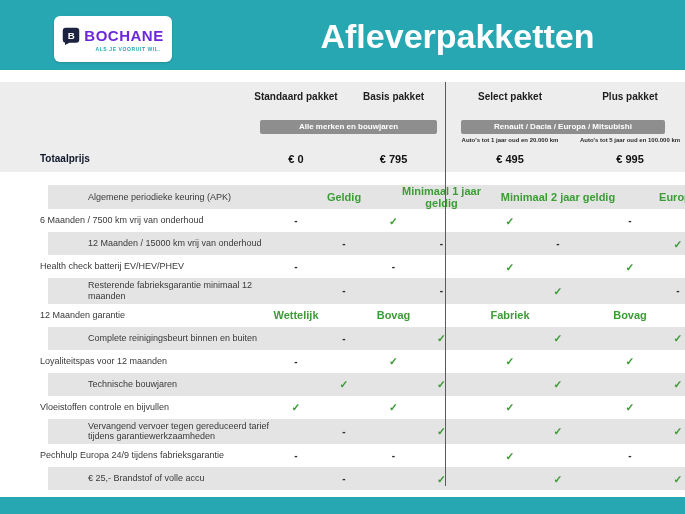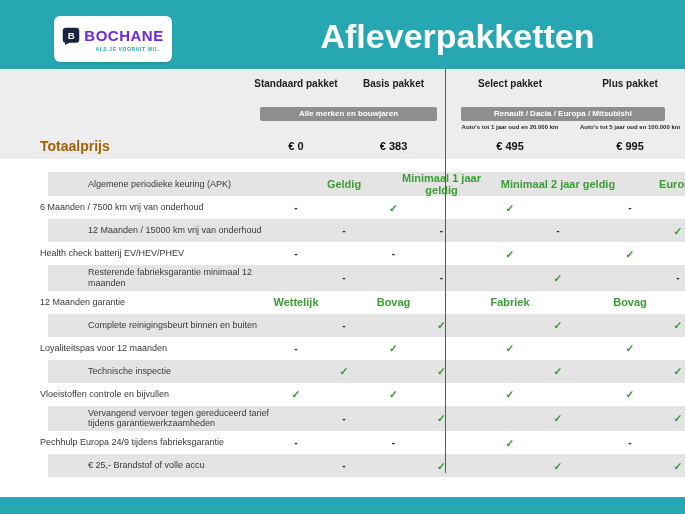--- a/index.html
+++ b/index.html
@@ -19,39 +19,39 @@
     display:flex;flex-direction:column;align-items:center;justify-content:center;
     box-shadow:0 1px 2px rgba(0,0,0,.15);
   }
   .logo-row{display:flex;align-items:center;gap:4px;}
   .logo-text{color:#6d28d9;font-weight:bold;font-size:15px;letter-spacing:.5px;}
   .logo-tagline{color:var(--teal,#27A7B2);font-size:5px;font-weight:bold;letter-spacing:.6px;margin-left:30px;margin-top:1px;}
   .page-title{
     position:absolute;top:17px;left:230px;right:0;margin:0;
     text-align:center;color:#ffffff;font-size:34px;font-weight:bold;
   }
-  .table-area{position:absolute;top:69px;left:0;width:685px;}
+  .table-area{position:absolute;top:82px;left:0;width:685px;}
   .divider-v{position:absolute;left:445px;top:0;width:1px;height:404px;background:#5a5a5a;}
   .grid-row{display:grid;grid-template-columns:250px 92px 103px 130px 110px;align-items:center;}
   .cell{text-align:center;}
   .cell.label{text-align:left;padding:2px 12px 2px 40px;line-height:1.2;}
   .head-band{background:var(--band-gray,#EDEDED);padding-top:4px;}
   .col-headers{height:20px;}
   .colhead{font-size:10px;font-weight:bold;color:#1d1d1d;}
   .badge-row{height:15px;margin-top:13px;}
   .badge{
     background:var(--badge-gray,#8E8E8E);color:#ffffff;font-size:8px;font-weight:bold;
     text-align:center;border-radius:2px;padding:2.5px 0;align-self:center;
   }
   .badge-left{grid-column:2 / 4;margin:0 8px 0 10px;}
   .badge-right{grid-column:4 / 6;margin:0 20px 0 16px;}
   .subnote-row{height:12px;}
   .subnote{font-size:6px;font-weight:bold;color:#2b2b2b;}
   .totaal-row{height:26px;}
-  .totaal-label{font-size:14px;font-weight:bold;color:#a16207;}
+  .totaal-label{font-size:10px;font-weight:bold;color:#0f172a;}
   .price{font-size:11px;font-weight:bold;color:#111111;}
   .head-gap{height:13px;background:#ffffff;}
   .feature-row{min-height:23px;font-size:9px;}
   .feature-row.shade{background:var(--row-shade,#E4E4E4);margin-left:48px;}
   .val{font-weight:bold;}
   .val.check{color:var(--green,#3C9C35);font-size:10.5px;}
   .val.dash{color:#2b2b2b;font-size:10px;}
   .val.text-val{color:var(--green,#3C9C35);font-size:11px;}
   .bottombar{
     position:absolute;bottom:0;left:0;width:685px;height:17px;
@@ -92,21 +92,21 @@
     <div class="grid-row subnote-row">
       <div class="cell label"></div>
       <div class="cell"></div>
       <div class="cell"></div>
       <div class="cell subnote">Auto's tot 1 jaar oud en 20.000 km</div>
       <div class="cell subnote">Auto's tot 5 jaar oud en 100.000 km</div>
     </div>
     <div class="grid-row totaal-row">
       <div class="cell label totaal-label">Totaalprijs</div>
       <div class="cell price">€ 0</div>
-      <div class="cell price">€ 383</div>
+      <div class="cell price">€ 795</div>
       <div class="cell price">€ 495</div>
       <div class="cell price">€ 995</div>
     </div>
   </div>
   <div class="head-gap"></div>
   <div id="rows">
       <div class="grid-row feature-row shade">
         <div class="cell label">Algemene periodieke keuring (APK)</div>
         <div class="cell val text-val">Geldig</div>
         <div class="cell val text-val">Minimaal 1 jaar geldig</div>
@@ -156,21 +156,21 @@
         <div class="cell val check">✓</div>
       </div>
       <div class="grid-row feature-row">
         <div class="cell label">Loyaliteitspas voor 12 maanden</div>
         <div class="cell val dash">-</div>
         <div class="cell val check">✓</div>
         <div class="cell val check">✓</div>
         <div class="cell val check">✓</div>
       </div>
       <div class="grid-row feature-row shade">
-        <div class="cell label">Technische inspectie</div>
+        <div class="cell label">Technische bouwjaren</div>
         <div class="cell val check">✓</div>
         <div class="cell val check">✓</div>
         <div class="cell val check">✓</div>
         <div class="cell val check">✓</div>
       </div>
       <div class="grid-row feature-row">
         <div class="cell label">Vloeistoffen controle en bijvullen</div>
         <div class="cell val check">✓</div>
         <div class="cell val check">✓</div>
         <div class="cell val check">✓</div>

